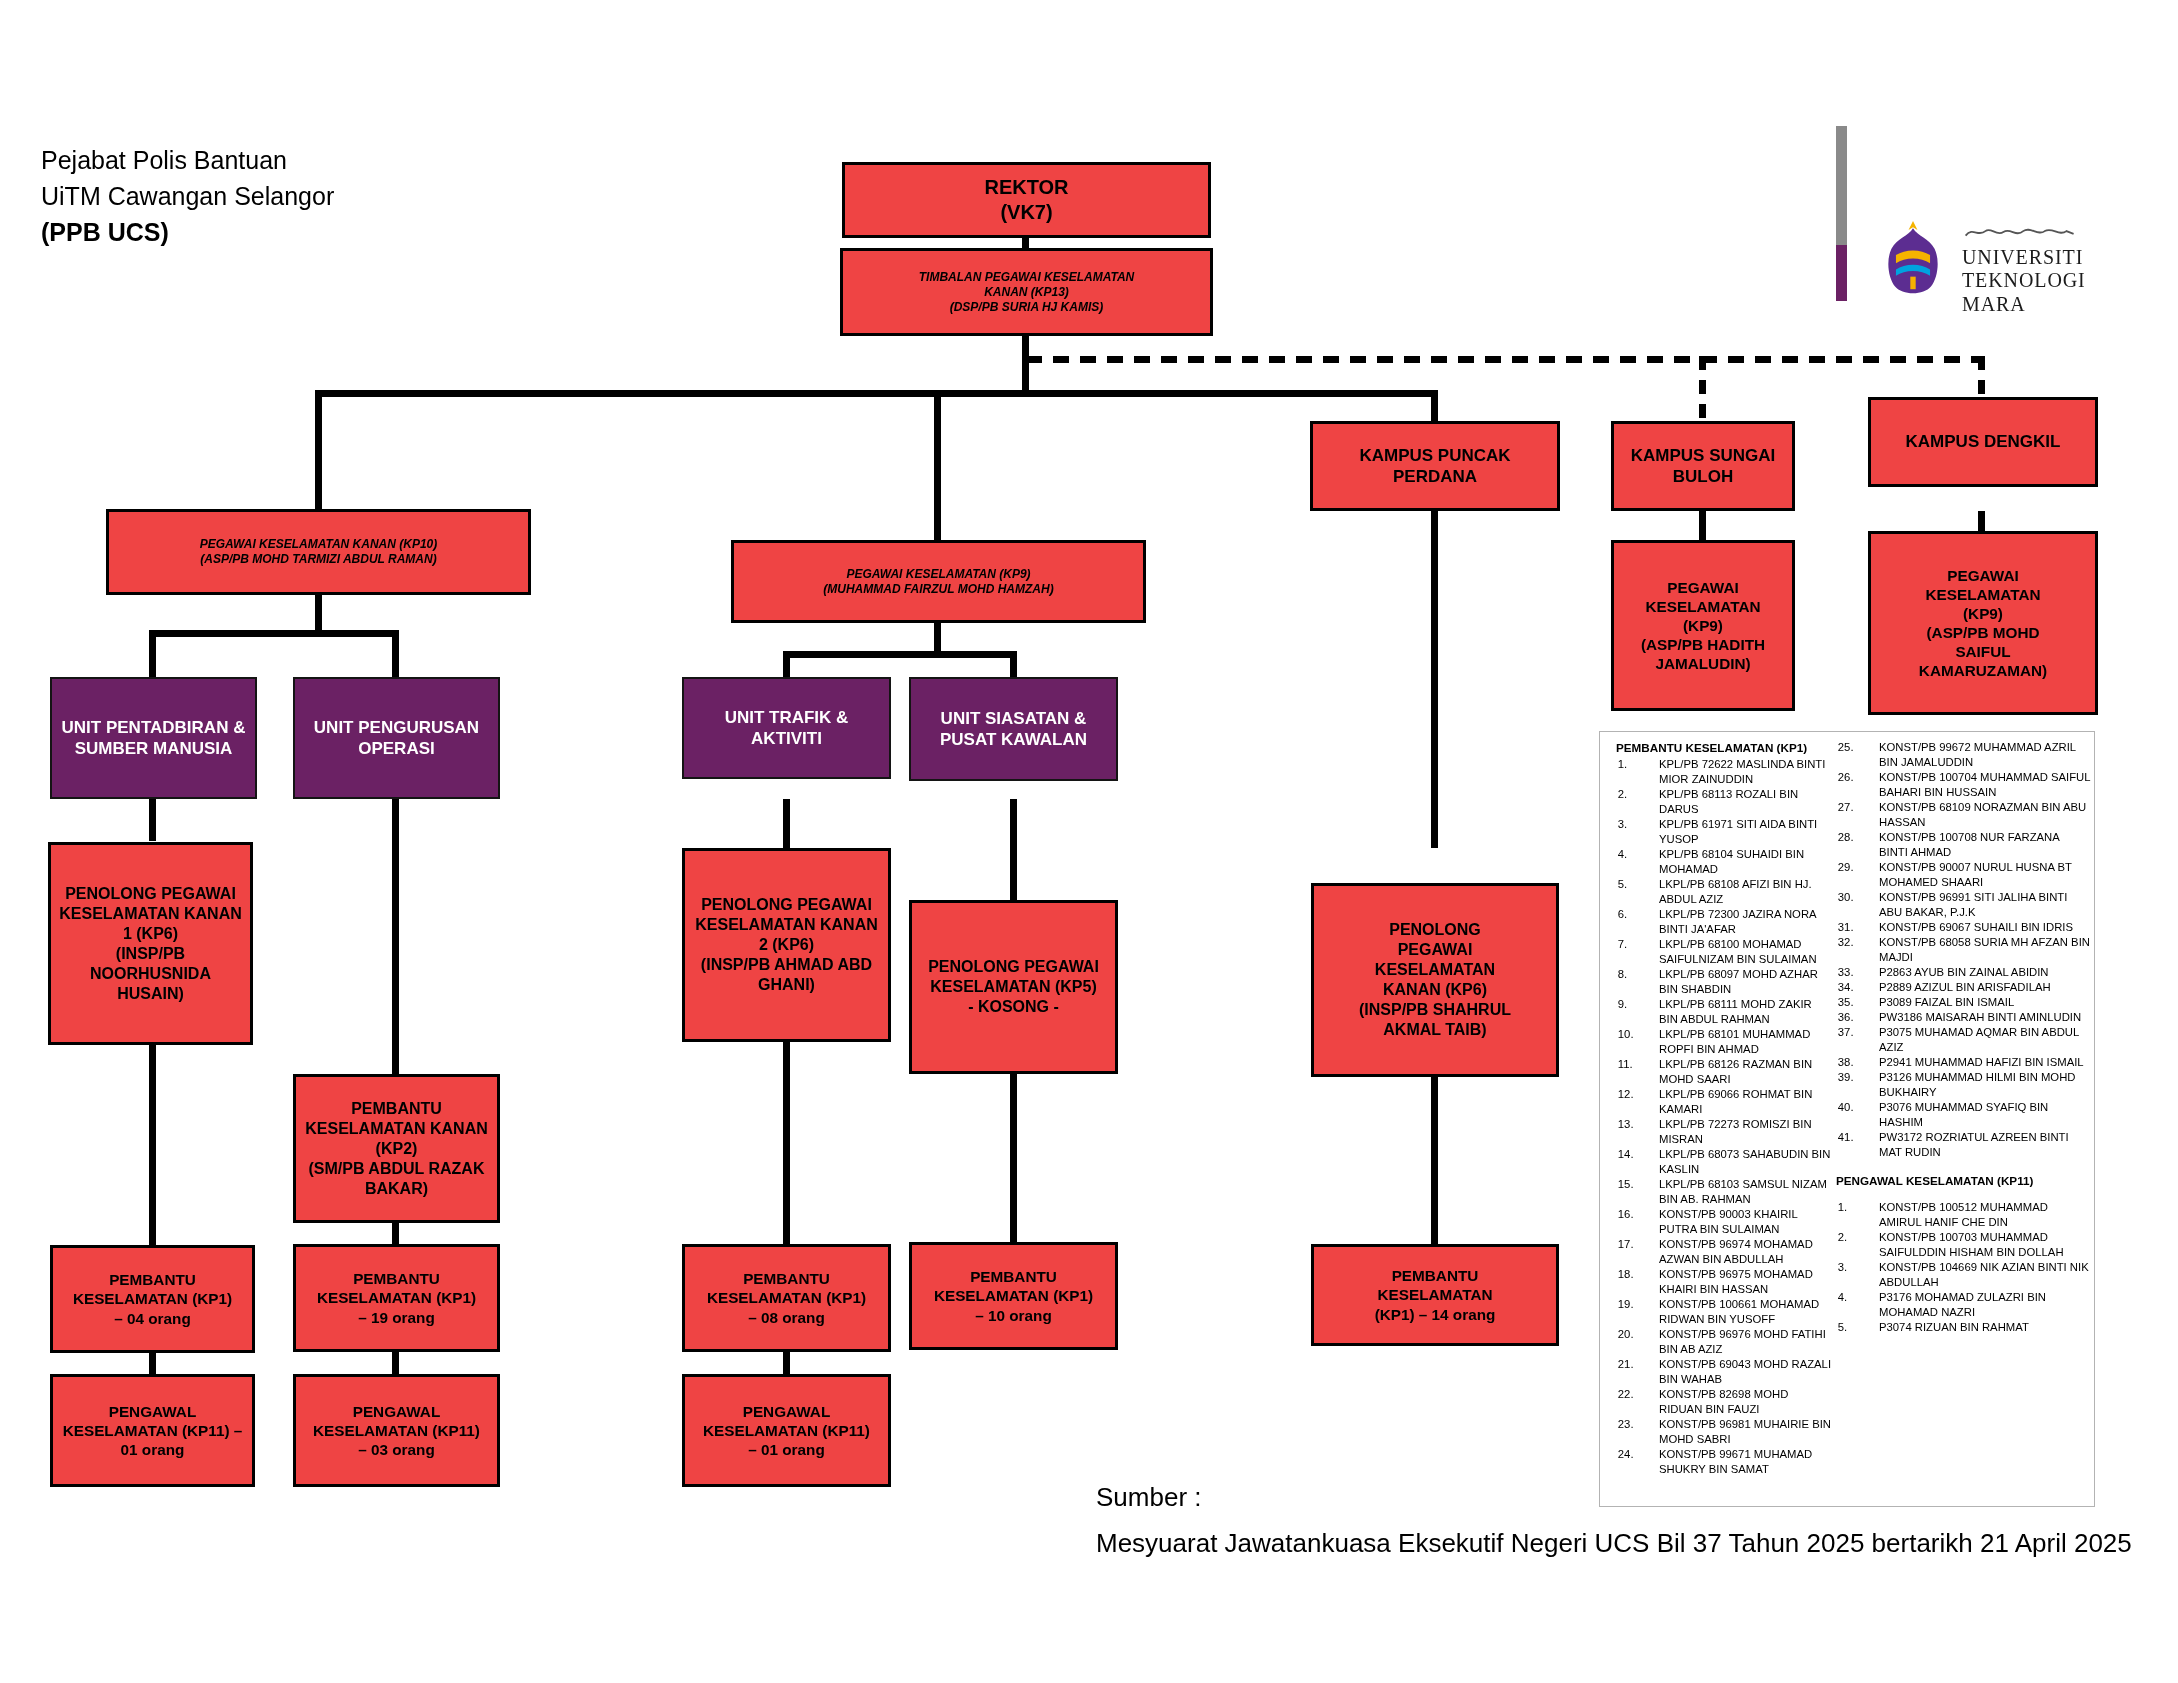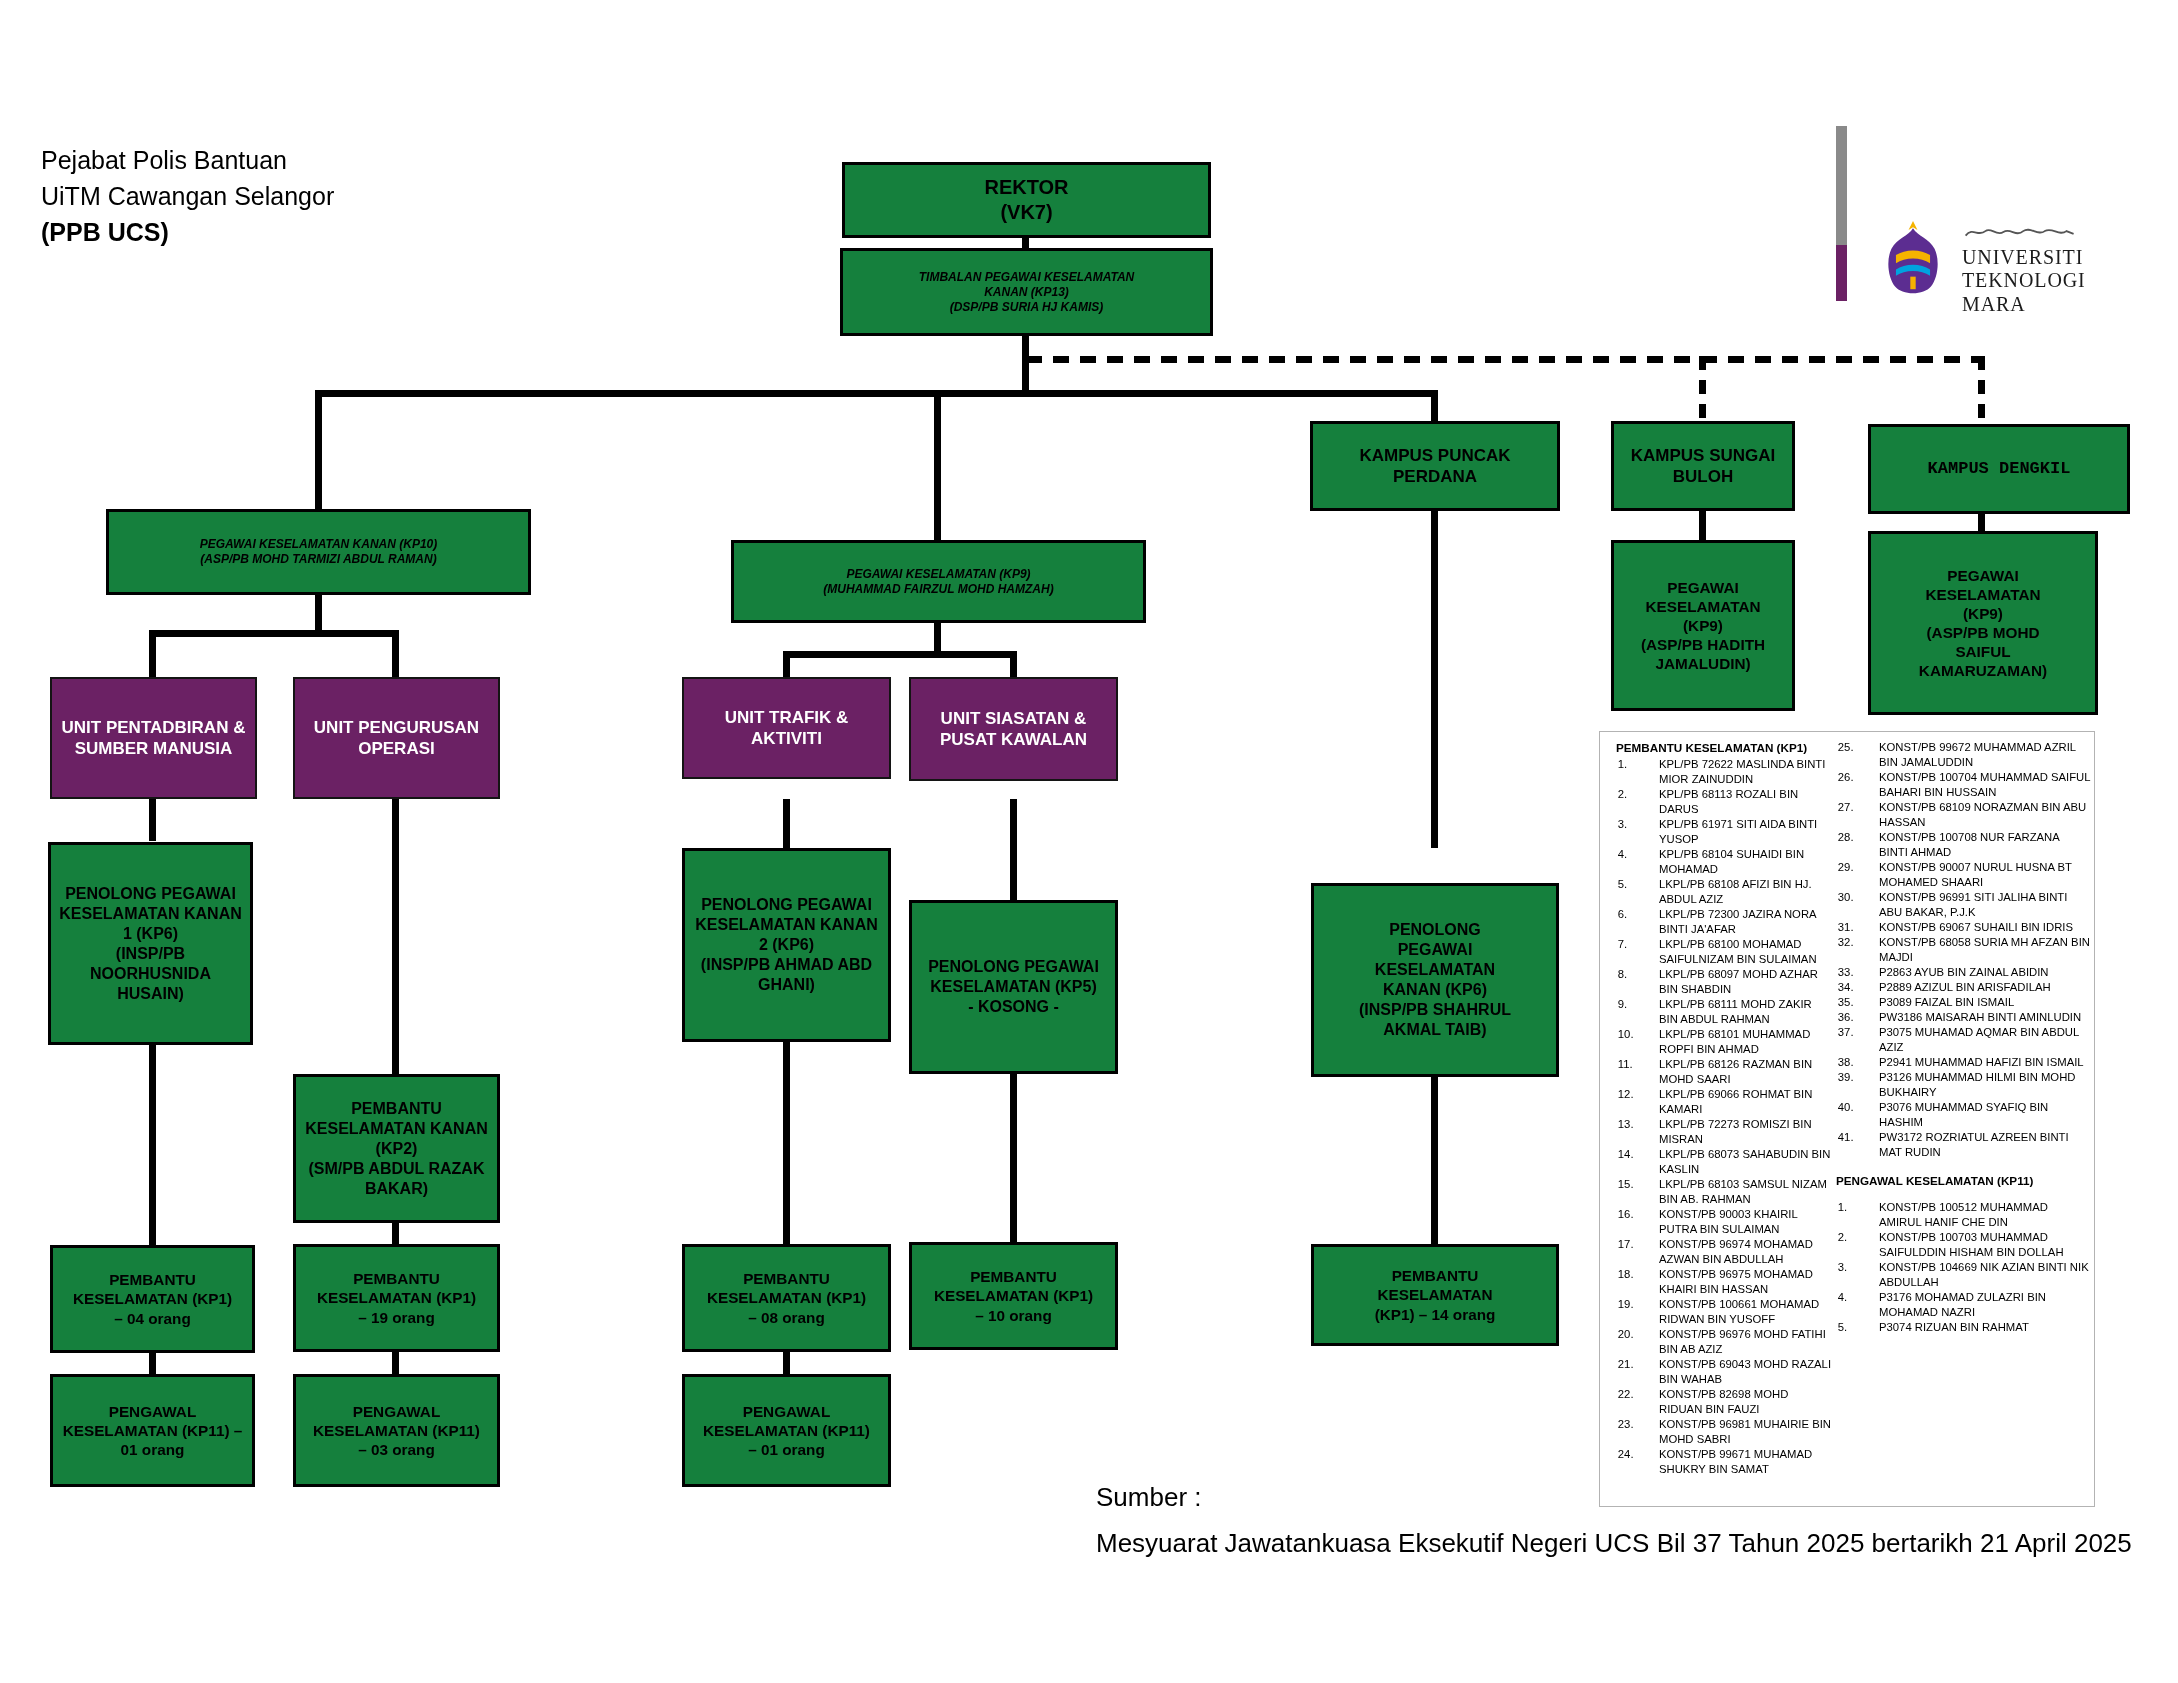--- a/index.html
+++ b/index.html
@@ -15,21 +15,21 @@
   .title-sub.bold{font-weight:bold;}
   
   .logo-bar-gray{position:absolute;left:1836px;top:126px;width:10.8px;height:119px;background:#8a8a8a;}
   .logo-bar-purple{position:absolute;left:1836px;top:245px;width:10.8px;height:56px;background:#6B2164;}
   .logo-crest{position:absolute;left:1878px;top:221px;}
   .logo-text{position:absolute;left:1962px;top:223px;}
   .logo-jawi{height:18px;margin-bottom:1.8px;}
   .logo-name{font-family:"Liberation Serif",serif;font-size:20px;line-height:23.4px;letter-spacing:0.9px;color:#1c1c1c;}
   
   .box{
-    position:absolute;background:#15803d;border:3.6px solid #000;
+    position:absolute;background:#ef4444;border:3.6px solid #000;
     display:flex;align-items:center;justify-content:center;text-align:center;
     font-weight:bold;white-space:pre-line;box-sizing:border-box;line-height:1.25;
   }
   .box.purple{background:#6B2164;color:#fff;border:2.7px solid #141414;}
   .f22{font-size:20px;} .f21{font-size:12px;font-style:italic;} .f19{font-size:17px;}
   .f18{font-size:16px;} .f17{font-size:15.3px;}
   
   .ln{position:absolute;background:#000;}
   .dash-h{position:absolute;height:7.2px;background:repeating-linear-gradient(90deg,#000 0 16px,transparent 16px 27px);}
   .dash-v{position:absolute;width:7.2px;background:repeating-linear-gradient(180deg,#000 0 14.4px,transparent 14.4px 24px);}
@@ -123,21 +123,21 @@
 (DSP/PB SURIA HJ KAMIS)</div>
 <div class="box f21" style="left:106px;top:509px;width:425px;height:86px;">PEGAWAI KESELAMATAN KANAN (KP10)
 (ASP/PB MOHD TARMIZI ABDUL RAMAN)</div>
 <div class="box f21" style="left:731px;top:540px;width:415px;height:83px;">PEGAWAI KESELAMATAN (KP9)
 (MUHAMMAD FAIRZUL MOHD HAMZAH)</div>
 
 <div class="box f19" style="left:1310px;top:421px;width:250px;height:90px;">KAMPUS PUNCAK
 PERDANA</div>
 <div class="box f19" style="left:1611px;top:421px;width:184px;height:90px;">KAMPUS SUNGAI
 BULOH</div>
-<div class="box f19" style="left:1868px;top:424px;width:262px;height:90px;font-family:Liberation Mono, monospace;">KAMPUS DENGKIL</div>
+<div class="box f19" style="left:1868px;top:397px;width:230px;height:90px;">KAMPUS DENGKIL</div>
 <div class="box f17" style="left:1611px;top:540px;width:184px;height:171px;">PEGAWAI
 KESELAMATAN
 (KP9)
 (ASP/PB HADITH
 JAMALUDIN)</div>
 <div class="box f17" style="left:1868px;top:531px;width:230px;height:184px;">PEGAWAI
 KESELAMATAN
 (KP9)
 (ASP/PB MOHD
 SAIFUL

